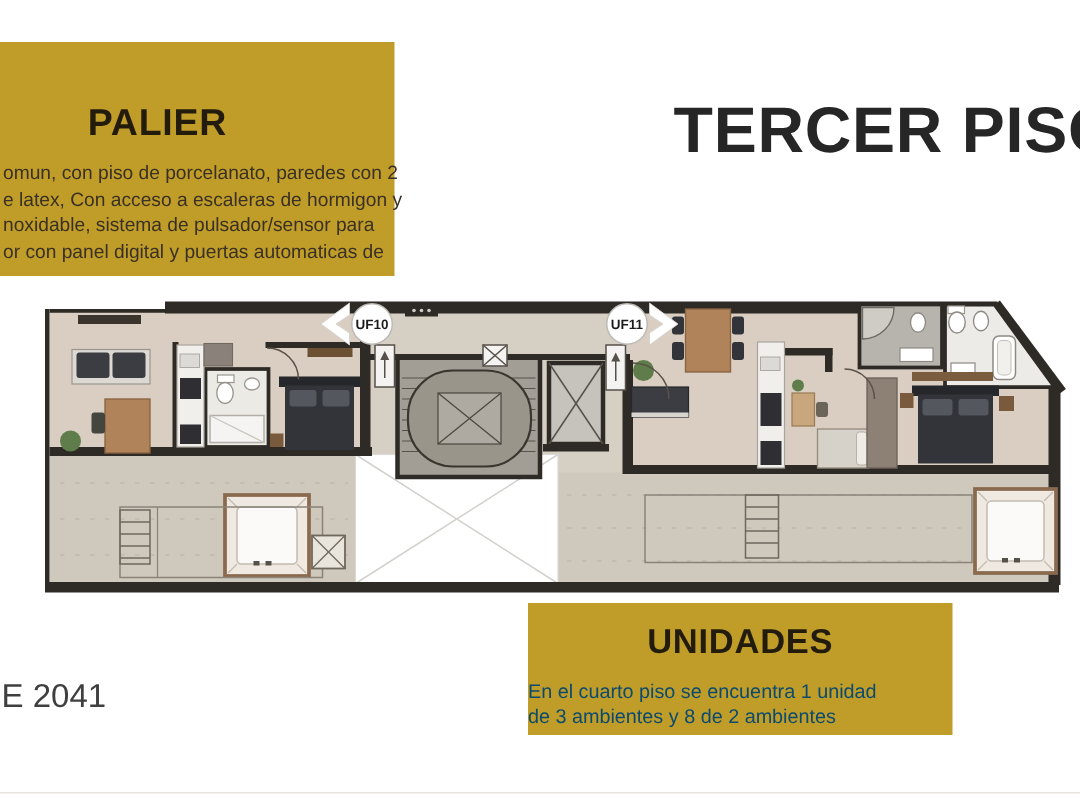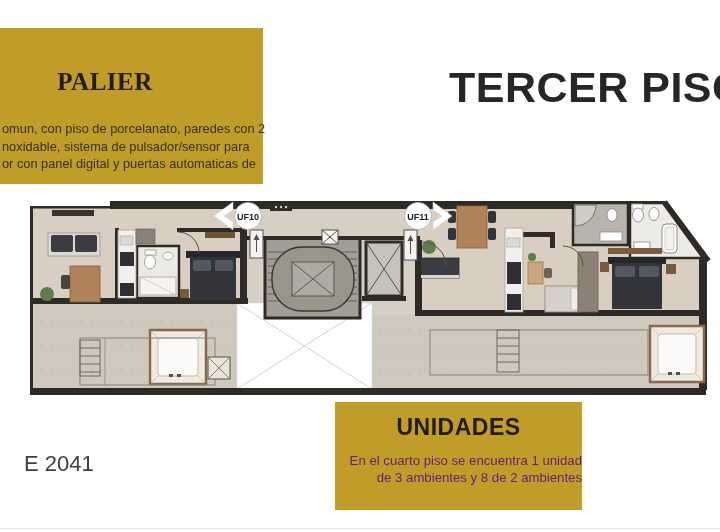--- a/index.html
+++ b/index.html
@@ -5,58 +5,59 @@
   html,body{margin:0;padding:0;background:#ffffff;}
   .page{
     position:relative;width:720px;height:532px;overflow:hidden;
     background:#ffffff;
     font-family:"Liberation Sans", sans-serif;
   }
   .gold-box{position:absolute;background:#bf9d28;}
   .palier-box{left:-44px;top:28px;width:307px;height:156px;}
   .palier-title{
     position:absolute;left:44px;top:40px;width:210px;text-align:center;
-    font-size:25px;font-weight:700;color:#231c0d;letter-spacing:.5px;font-family:Liberation Serif, serif;
+    font-size:25px;font-weight:700;color:#231c0d;letter-spacing:.5px;
   }
   .palier-lines{
-    position:absolute;left:46px;top:92px;
+    position:absolute;left:46px;top:78px;
     font-size:12.8px;line-height:17.5px;color:#3a3025;white-space:nowrap;
   }
   .headline{
     position:absolute;left:449px;top:66px;
     font-size:43px;font-weight:700;color:#262626;letter-spacing:.5px;
     white-space:nowrap;line-height:1;
   }
-  .unidades-box{left:335px;top:402px;width:247px;height:108px;}
+  .unidades-box{left:352px;top:402px;width:247px;height:88px;padding-left:36px;}
   .unidades-title{
     position:absolute;left:0;top:12px;width:100%;text-align:center;
     font-size:23px;font-weight:700;color:#231c0d;letter-spacing:.5px;
   }
   .unidades-lines{
-    position:absolute;left:0;top:50px;width:100%;text-align:right;
-    font-size:13.2px;line-height:17px;color:#701a75;white-space:nowrap;
+    position:absolute;left:0;top:50px;width:100%;text-align:left;
+    font-size:13.2px;line-height:17px;color:#0c4a6e;white-space:nowrap;
   }
   .bottom-left-text{
     position:absolute;left:1px;top:451px;
-    font-size:22px;color:#3f3f3f;white-space:nowrap;padding-left:23px;
+    font-size:22px;color:#3f3f3f;white-space:nowrap;
   }
   .bottom-divider{
     position:absolute;left:0;top:528px;width:720px;height:1px;background:#e7e5e0;
   }
   .plan-svg{position:absolute;left:0;top:192px;width:720px;height:206px;}
 </style>
 </head>
 <body>
 
 <div class="page">
 
   <div class="gold-box palier-box">
     <div class="palier-title">PALIER</div>
     <div class="palier-lines">
       <div>omun, con piso de porcelanato, paredes con 2</div>
+      <div>e latex, Con acceso a escaleras de hormigon y</div>
       <div>noxidable, sistema de pulsador/sensor para</div>
       <div>or con panel digital y puertas automaticas de</div>
     </div>
   </div>
 
   <div class="headline">TERCER PISO</div>
 
   <svg class="plan-svg" viewBox="0 192 720 206" xmlns="http://www.w3.org/2000/svg">
 
     <g>

